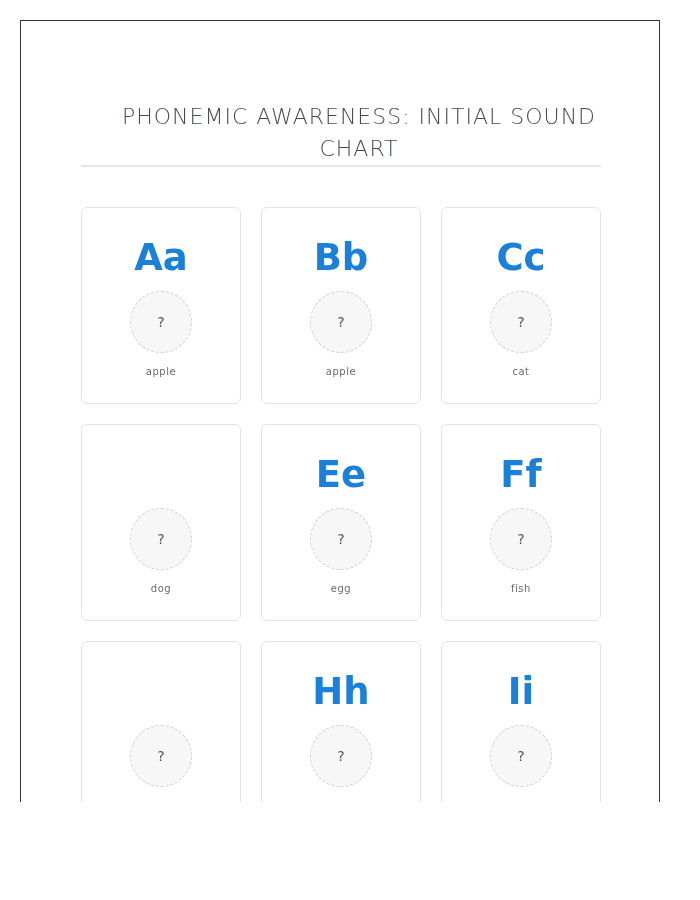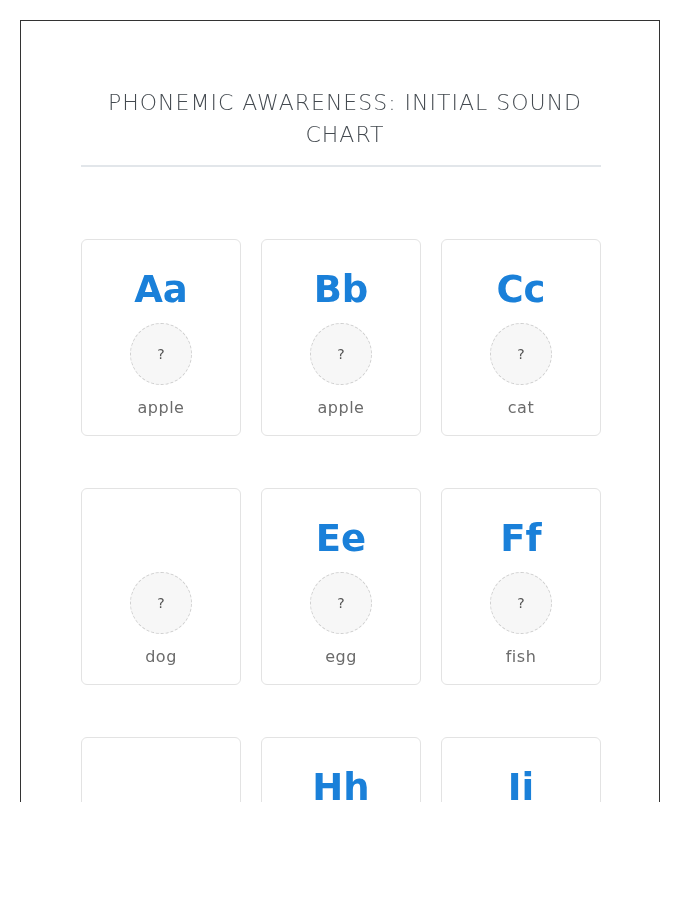--- a/index.html
+++ b/index.html
@@ -25,21 +25,21 @@
       border-right: 1px solid #333333;
       overflow: hidden;
       background: #ffffff;
       box-sizing: border-box;
     }
     .title {
       position: absolute;
       left: 60px;
       width: 520px;
       top: 62px;
-      margin: 4px;
+      margin: 18px;
       text-align: center;
       font-family: "DejaVu Sans", sans-serif;
       font-weight: 200;
       font-size: 22px;
       line-height: 32px;
       letter-spacing: 1px;
       color: #444a50;
       text-transform: uppercase;
     }
     .divider {
@@ -62,21 +62,20 @@
     }
     .card {
       width: 160px;
       height: 197px;
       box-sizing: border-box;
       border: 1px solid #e3e3e3;
       border-radius: 6px;
       background: #ffffff;
       position: relative;
       cursor: pointer;
-      margin-top: 32px;
     }
     .letter {
       position: absolute;
       left: 0;
       right: 0;
       top: 26px;
       text-align: center;
       font-family: "DejaVu Sans", sans-serif;
       font-weight: bold;
       font-size: 37px;
@@ -100,21 +99,21 @@
       font-size: 14px;
       color: #555555;
     }
     .word {
       position: absolute;
       left: 0;
       right: 0;
       top: 158px;
       text-align: center;
       font-family: "DejaVu Sans", sans-serif;
-      font-size: 16px;
+      font-size: 10px;
       letter-spacing: 0.5px;
       color: #6b6b6b;
     }
   </style>
 </head>
 <body>
 
 <div class="sheet">
   <h1 class="title">Phonemic Awareness: Initial Sound Chart</h1>
   <div class="divider"></div>

